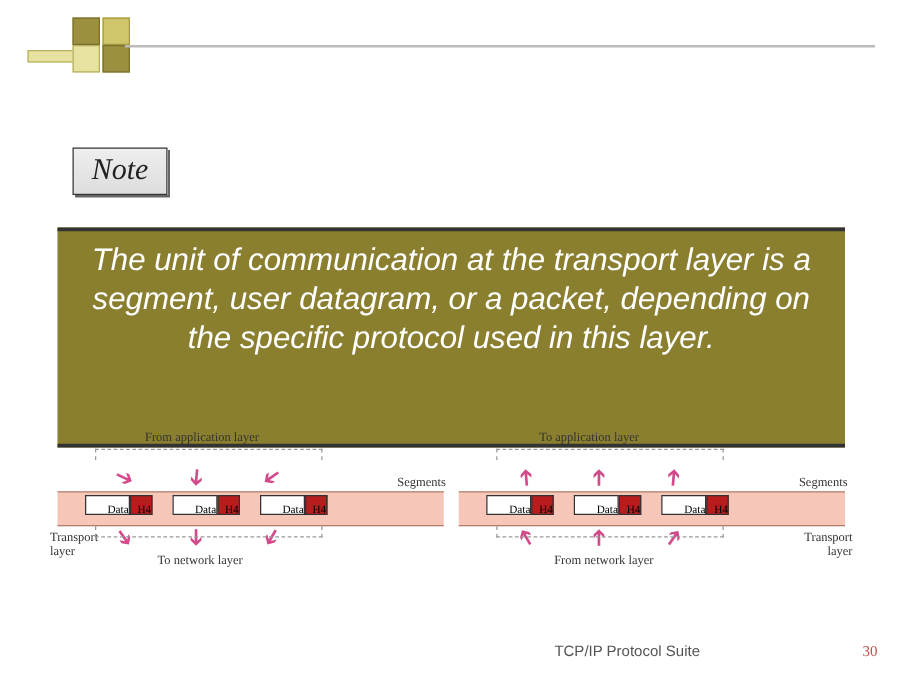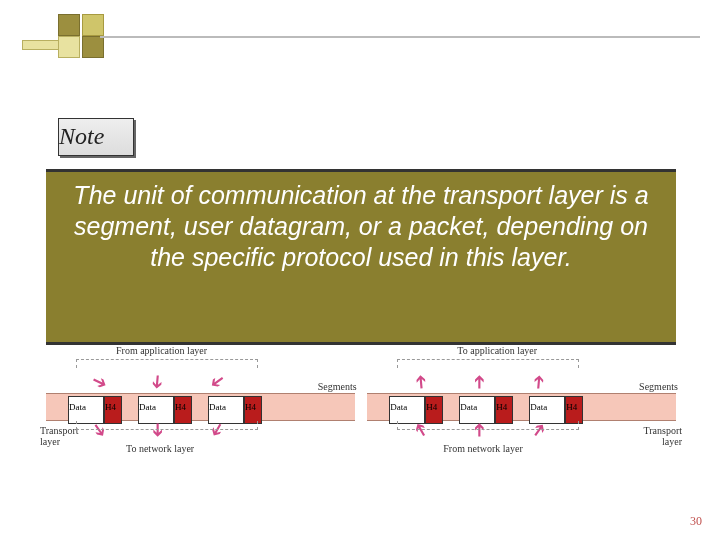--- a/index.html
+++ b/index.html
@@ -5,31 +5,31 @@
   html,body{margin:0;padding:0;width:720px;height:540px;background:#fff;font-family:Arial,Helvetica,sans-serif;overflow:hidden}
   .slide{position:relative;width:720px;height:540px}
   .corner-deco{position:absolute;top:14px;left:22px;width:70px;height:48px}
   .corner-deco .sq{position:absolute;width:22px;height:22px;box-sizing:border-box}
   .sq1{top:0;left:36px;background:#9c8f3f;border:1px solid #7a6f2e}
   .sq2{top:0;left:60px;background:#cfc56a;border:1px solid #a79a40}
   .sq3{top:22px;left:36px;background:#e8e2a0;border:1px solid #b8af60}
   .sq4{top:22px;left:60px;background:#9c8f3f;border:1px solid #7a6f2e}
   .thinbar{position:absolute;top:26px;left:0;width:38px;height:10px;background:#e8e2a0;border:1px solid #b8af60;box-sizing:border-box}
   .title-rule{position:absolute;top:36px;left:100px;right:20px;height:0;border-top:2px solid #bbb}
-  .note-box{position:absolute;top:118px;left:58px;width:74px;height:36px;background:linear-gradient(#eee,#ddd);border:1px solid #333;box-shadow:2px 2px 0 #666;font-family:'Times New Roman',serif;font-style:italic;font-size:24px;line-height:34px;color:#222}
-  .olive-band{position:absolute;top:169px;left:46px;right:44px;height:170px;background:#8a7f2f;border-top:3px solid #333;border-bottom:3px solid #333}
+  .note-box{position:absolute;top:118px;left:58px;width:74px;height:36px;background:linear-gradient(#eee,#ddd);border:1px solid #333;box-shadow:2px 2px 0 #666;text-align:center;font-family:'Times New Roman',serif;font-style:italic;font-size:24px;line-height:34px;color:#222}
+  .olive-band{position:absolute;top:182px;left:46px;right:44px;height:170px;background:#8a7f2f;border-top:3px solid #333;border-bottom:3px solid #333}
   .olive-band .msg{padding:8px 10px 0 10px;color:#fff;font-family:Arial,Helvetica,sans-serif;font-style:italic;font-size:25px;line-height:31px;text-align:center;font-weight:400}
   .diagram{position:absolute;top:345px;left:46px;right:44px;height:140px}
   .diagram .half{position:absolute;top:0;width:49%;height:100%}
   .half.left{left:0}
   .half.right{right:0}
   .top-label{position:absolute;top:0;font-size:10px;color:#333;font-family:'Times New Roman',serif}
   .bracket{position:absolute;top:14px;height:8px;border-top:1px dashed #999;border-left:1px dashed #999;border-right:1px dashed #999}
   .seg-row{position:absolute;top:48px;left:0;right:0;height:26px;background:#f6c7b9;border-top:1px solid #b08070;border-bottom:1px solid #b08070}
-  .cell{position:absolute;top:51px;height:28px;background:#fff;border:1px solid #333;font-size:9px;line-height:20px;text-align:left;font-family:'Times New Roman',serif;box-sizing:border-box}
+  .cell{position:absolute;top:51px;height:16px;background:#fff;border:1px solid #333;font-size:9px;line-height:20px;text-align:right;font-family:'Times New Roman',serif;box-sizing:border-box}
   .cell.hd{background:#b91c1c}
   .big-arrow{position:absolute;font-size:18px;color:#d24a8a;transform-origin:center}
   .side-label{position:absolute;font-size:10px;font-family:'Times New Roman',serif;color:#333;line-height:11px}
   .seg-label{position:absolute;top:36px;right:-2px;font-size:10px;font-family:Liberation Serif, serif;color:#333}
   .bot-bracket{position:absolute;top:76px;height:8px;border-bottom:1px dashed #999;border-left:1px dashed #999;border-right:1px dashed #999}
   .bot-label{position:absolute;top:98px;font-size:10px;font-family:'Times New Roman',serif;color:#333}
   .footer{position:absolute;bottom:8px;left:0;right:0;height:18px}
   .footer .ftext{position:absolute;right:160px;font-size:12px;color:#555;font-family:Arial}
   .footer .pnum{position:absolute;right:18px;font-size:12px;color:#c0504d;font-family:Liberation Serif, serif}
 </style>
@@ -72,21 +72,21 @@
       <div class="side-label" style="left:-6px;top:80px;white-space:pre">Transport
 layer</div>
       <span class="big-arrow" style="top:74px;left:46px;transform:rotate(55deg)">➔</span>
       <span class="big-arrow" style="top:74px;left:104px;transform:rotate(90deg)">➔</span>
       <span class="big-arrow" style="top:74px;left:164px;transform:rotate(120deg)">➔</span>
       <div class="bot-bracket" style="left:30px;width:180px"></div>
       <div class="bot-label" style="left:80px">To network layer</div>
     </div>
 
     <div class="half right">
-      <div class="top-label" style="left:90px">To application layer</div>
+      <div class="top-label" style="left:64px">To application layer</div>
       <div class="bracket" style="left:30px;width:180px"></div>
       <span class="big-arrow" style="top:26px;left:46px;transform:rotate(-95deg)">➔</span>
       <span class="big-arrow" style="top:26px;left:104px;transform:rotate(-90deg)">➔</span>
       <span class="big-arrow" style="top:26px;left:164px;transform:rotate(-85deg)">➔</span>
       <div class="seg-label">Segments</div>
       <div class="seg-row"></div>
       <div class="cell" style="left:22px;width:36px">Data</div>
       <div class="cell hd" style="left:58px;width:18px">H4</div>
       <div class="cell" style="left:92px;width:36px">Data</div>
       <div class="cell hd" style="left:128px;width:18px">H4</div>
@@ -96,16 +96,17 @@
 layer</div>
       <span class="big-arrow" style="top:74px;left:46px;transform:rotate(-120deg)">➔</span>
       <span class="big-arrow" style="top:74px;left:104px;transform:rotate(-90deg)">➔</span>
       <span class="big-arrow" style="top:74px;left:164px;transform:rotate(-55deg)">➔</span>
       <div class="bot-bracket" style="left:30px;width:180px"></div>
       <div class="bot-label" style="left:76px">From network layer</div>
     </div>
   </div>
 
   <div class="footer">
+    <span class="ftext">TCP/IP Protocol Suite</span>
     <span class="pnum">30</span>
   </div>
 
 </div>
 
 </body></html>

